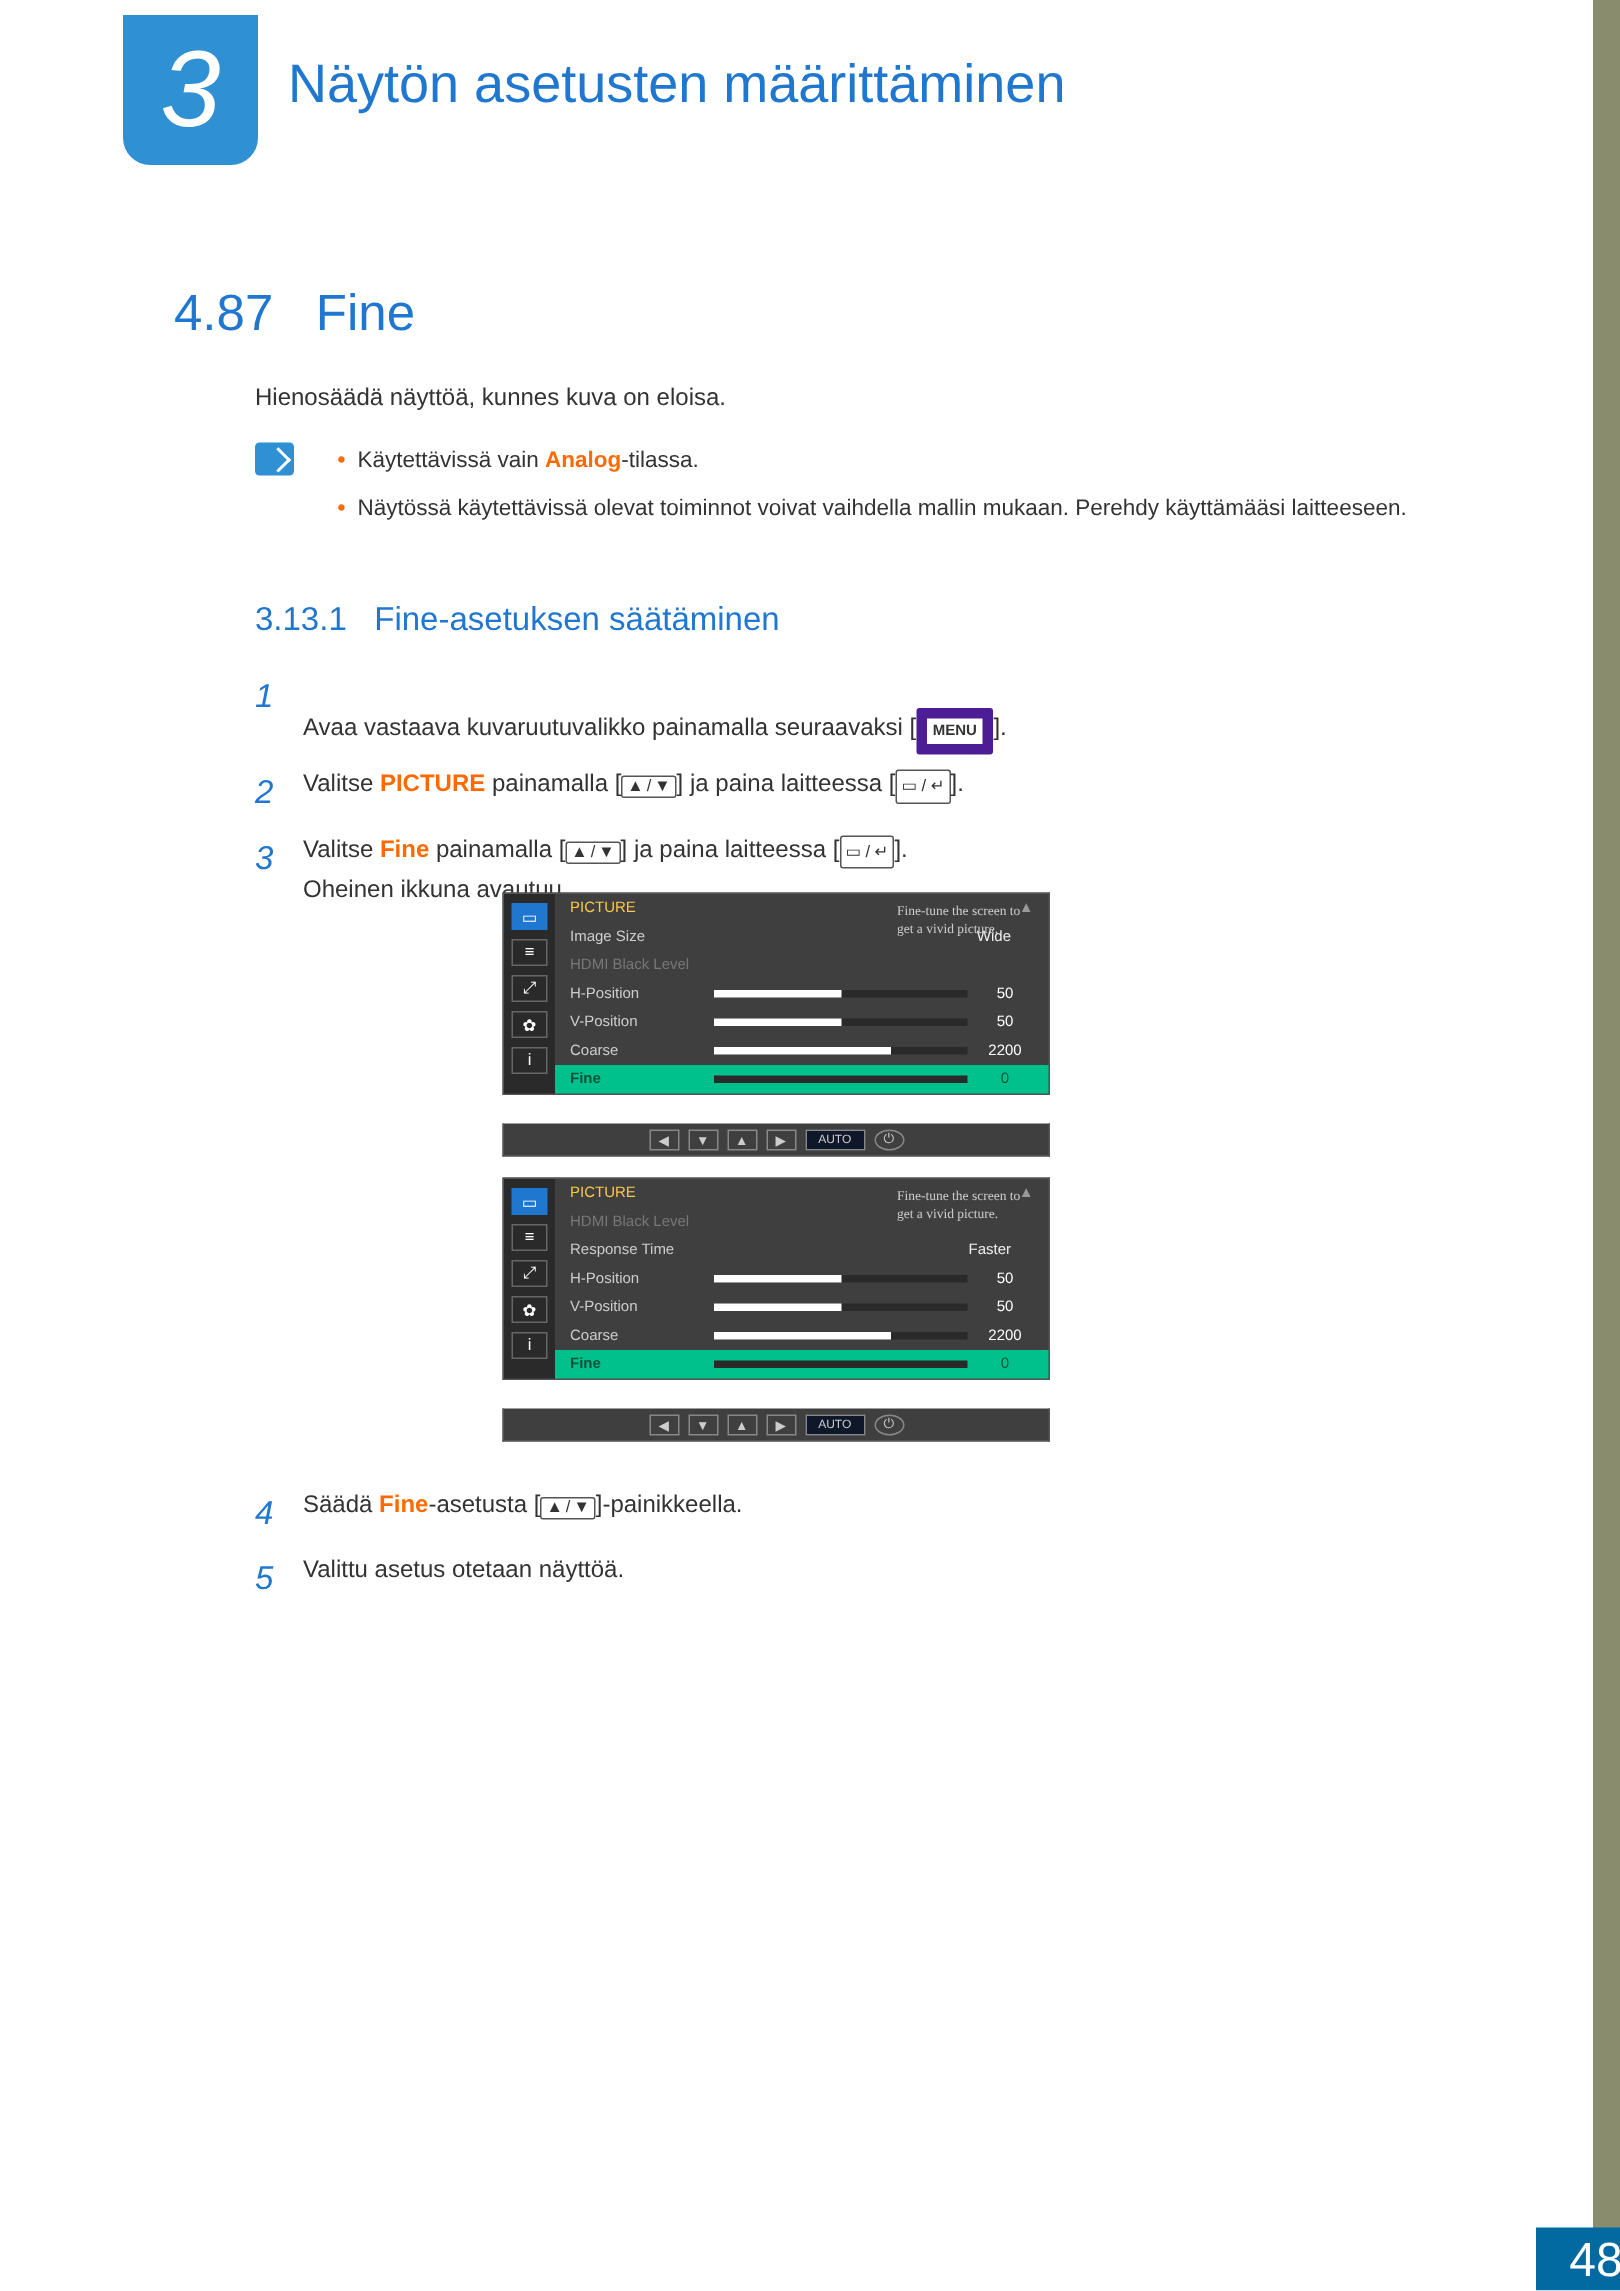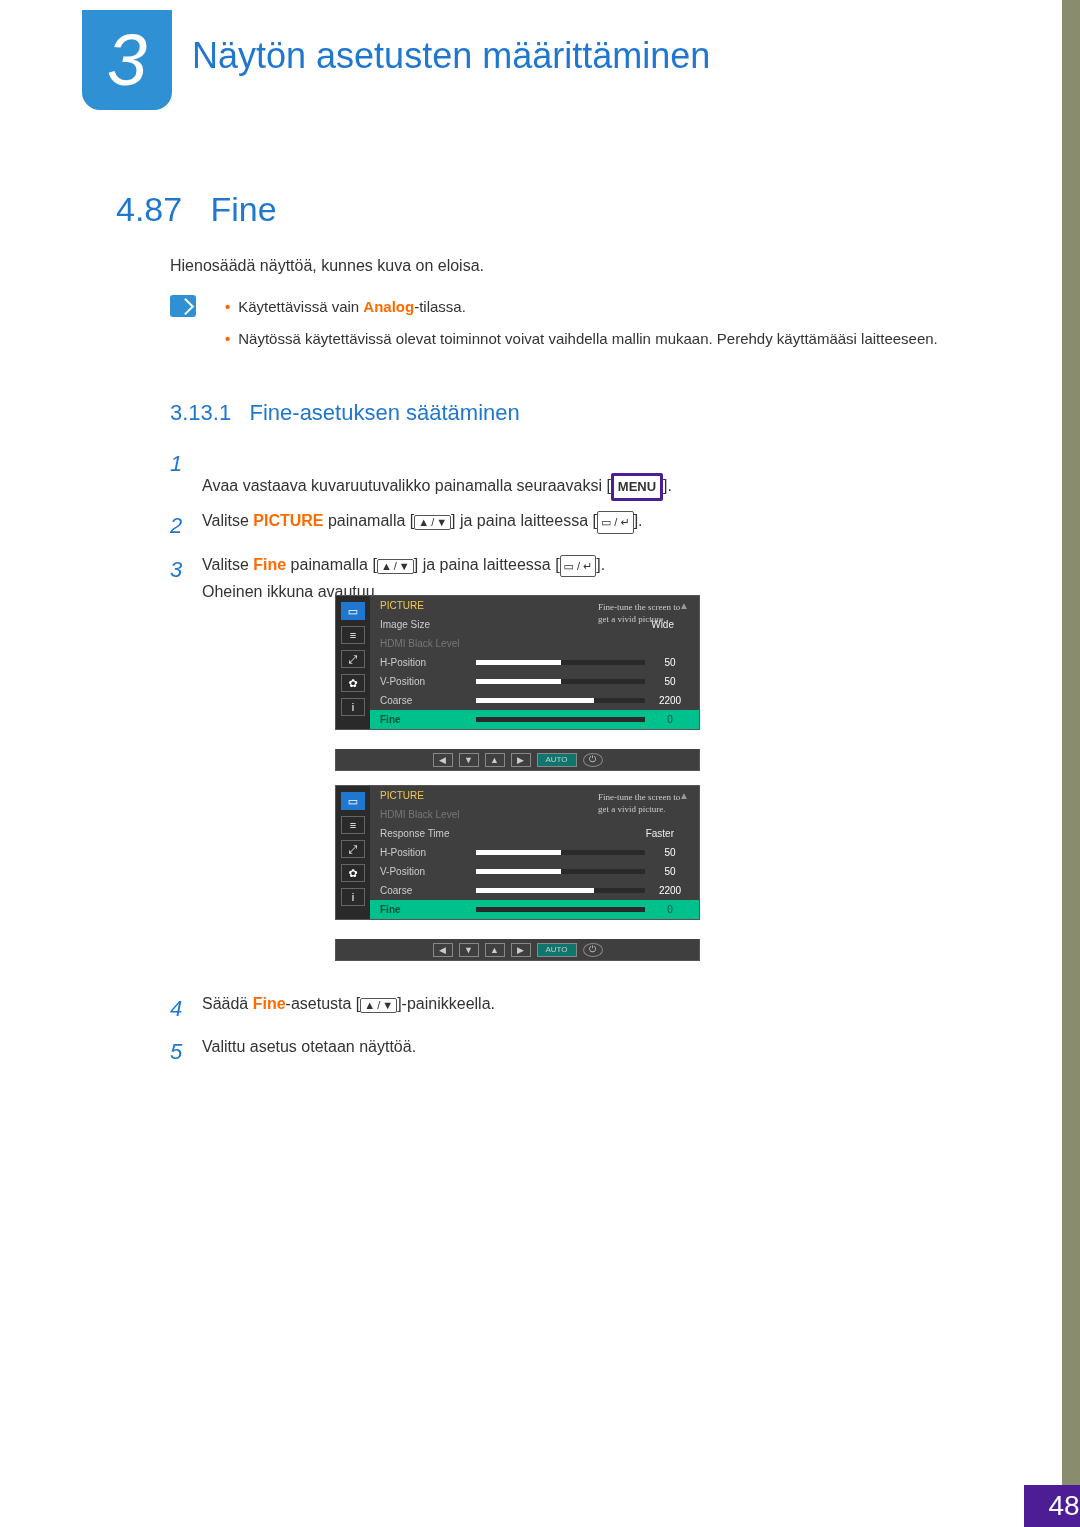--- a/index.html
+++ b/index.html
@@ -66,22 +66,22 @@
     position: absolute; left: 170px; top: 445px; right: 80px;
     font-size: 16px; color: #333; line-height: 1.7;
   }
   .step-row { display: flex; margin-bottom: 6px; }
   .step-num {
     color: #1f77d0; font-style: italic; font-size: 22px;
     width: 32px; flex: 0 0 32px;
   }
   .step-text { flex: 1; }
   .key-menu {
-    display: inline-block; border: 3px solid #4c1d95; padding: 0 4px;
-    font-size: 13px; font-weight: bold; border-radius: 2px;
+    display: inline-block; border: 7px solid #4c1d95; padding: 0 4px;
+    font-size: 10px; font-weight: bold; border-radius: 2px;
   }
   .arrows-box {
     display: inline-flex; align-items: center; gap: 2px;
     border: 1px solid #555; border-radius: 2px; padding: 1px 3px; font-size: 11px;
   }
   .arrows-box span { line-height: 1; }
   .enter-box {
     display: inline-flex; align-items: center; gap: 3px;
     border: 1px solid #555; border-radius: 2px; padding: 1px 3px; font-size: 11px;
   }
@@ -139,40 +139,40 @@
   .osd-nav {
     height: 22px; background: #3f3f3f; margin-top: 4px; margin-left: 0;
     display: flex; align-items: center; justify-content: center; gap: 6px;
     border: 1px solid #555; border-top: none;
   }
   .osd-nav .nbtn {
     width: 20px; height: 14px; border: 1px solid #888;
     display: flex; align-items: center; justify-content: center;
     font-size: 9px; color: #ccc;
   }
-  .osd-nav .auto { width: 40px; font-size: 8px; background: #0f766e; }
+  .osd-nav .auto { width: 40px; font-size: 8px; background: #0f172a; }
   .osd-nav .pwr { border-radius: 50%; }
 
   .steps-lower {
     position: absolute; left: 170px; top: 990px; right: 80px;
     font-size: 16px; color: #333; line-height: 1.7;
   }
 
   .footer {
     position: absolute; left: 0; right: 0; bottom: 0; height: 42px;
     display: flex; justify-content: flex-end; align-items: stretch;
   }
   .footer .ftxt {
     display: flex; align-items: center; padding: 0 14px;
     color: #444; font-size: 15px;
   }
   .footer .fpage {
-    width: 56px; background: #4c1d95; color: #fff;
+    width: 56px; background: #0369a1; color: #fff;
     display: flex; align-items: center; justify-content: center;
-    font-size: 28px; font-weight: 300; padding-left: 24px;
+    font-size: 32px; font-weight: 300; padding-left: 24px;
   }
 </style>
 </head>
 <body>
 
 <div class="right-stripe"></div>
 
 <div class="chapter-tab">
   <span>3</span>
 </div>

